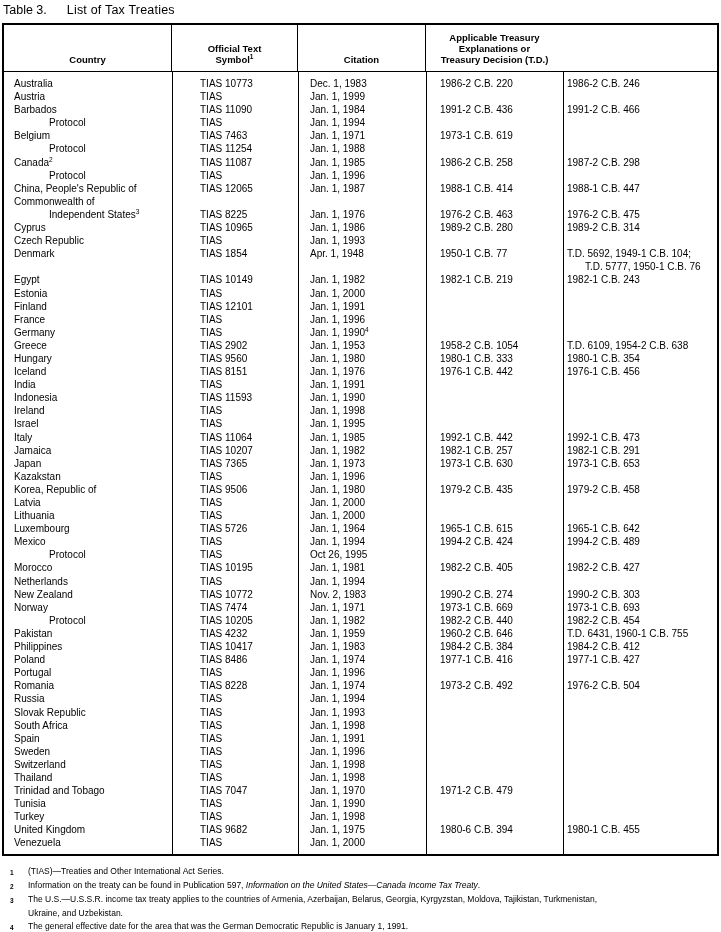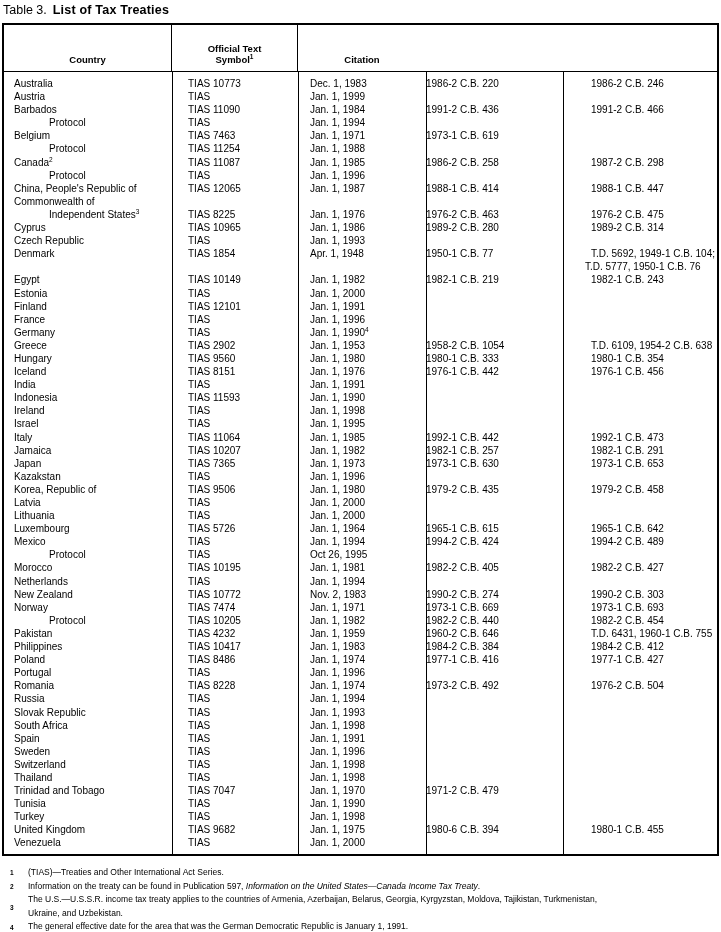--- a/index.html
+++ b/index.html
@@ -6,21 +6,21 @@
   html, body { background: #ffffff; }
   body {
     width: 721px; height: 932px;
     color: #000;
     font-family: "Liberation Sans", sans-serif;
     overflow: hidden;
   }
   .page { padding: 3px 2px 0 2px; }
 
   .title { font-size: 12.5px; line-height: 15px; margin: 0 0 5px 1px; }
-  .title .title-main { font-weight: bold; margin-left: 6px; letter-spacing: 0.2px; }
+  .title .title-main { font-weight: normal; margin-left: 20px; letter-spacing: 0.2px; }
 
   .treaty-table { border: 2px solid #000; width: 717px; }
 
   .thead, .tbody {
     display: grid;
     grid-template-columns: 168px 126px 128px 137px 1fr;
   }
   .thead { border-bottom: 1px solid #000; height: 47px; }
   .hcell {
     display: flex; flex-direction: column;
@@ -39,30 +39,30 @@
     padding: 5px 0 4px 0;
     height: 782px;
   }
   .vline { position: absolute; top: 0; bottom: 0; width: 1px; background: #000; }
   .vline.v1 { left: 168px; } .vline.v2 { left: 294px; }
   .vline.v3 { left: 422px; } .vline.v4 { left: 559px; }
 
   .cell { white-space: nowrap; overflow: visible; }
   .cell.c0 { padding-left: 10px; }
   .cell.c0.indent { padding-left: 45px; }
-  .cell.c1 { padding-left: 16px; }
+  .cell.c1 { padding-left: 28px; }
   .cell.c2 { padding-left: 12px; }
-  .cell.c3 { }
-  .cell.c4 { padding-left: 28px; }
+  .cell.c3 { padding-left: 14px; }
+  .cell.c4 { padding-left: 4px; }
   .cell.c4.td-indent { padding-left: 22px; }
 
   sup { font-size: 6.5px; line-height: 0; vertical-align: super; }
 
   .footnotes { margin: 9px 0 0 8px; font-size: 8.5px; line-height: 13.2px; }
-  .fn { display: flex; align-items: center; }
+  .fn { display: flex; align-items: flex-start; }
   .fn-marker { flex: 0 0 18px; font-size: 6.5px; padding-top: 1px; font-weight: bold; }
   .fn-text { flex: 1; white-space: pre-wrap; padding-right: 6px; }
   .fn-text .ital { font-style: italic; }
 </style>
 </head>
 <body>
 
 <div class="page">
 
   <div class="title">
@@ -73,20 +73,25 @@
     <div class="thead">
         <div class="hcell">
           <div>Country</div>
         </div>
         <div class="hcell">
           <div>Official Text</div>
           <div>Symbol<sup>1</sup></div>
         </div>
         <div class="hcell">
           <div>Citation</div>
+        </div>
+        <div class="hcell">
+          <div>Applicable Treasury</div>
+          <div>Explanations or</div>
+          <div>Treasury Decision (T.D.)</div>
         </div>
       </div>
     <div class="tbody">
       <div class="vline v1"></div>
       <div class="vline v2"></div>
       <div class="vline v3"></div>
       <div class="vline v4"></div>
     <div class="cell c0">Australia</div>
         <div class="cell c1">TIAS 10773</div>
         <div class="cell c2">Dec. 1, 1983</div>

